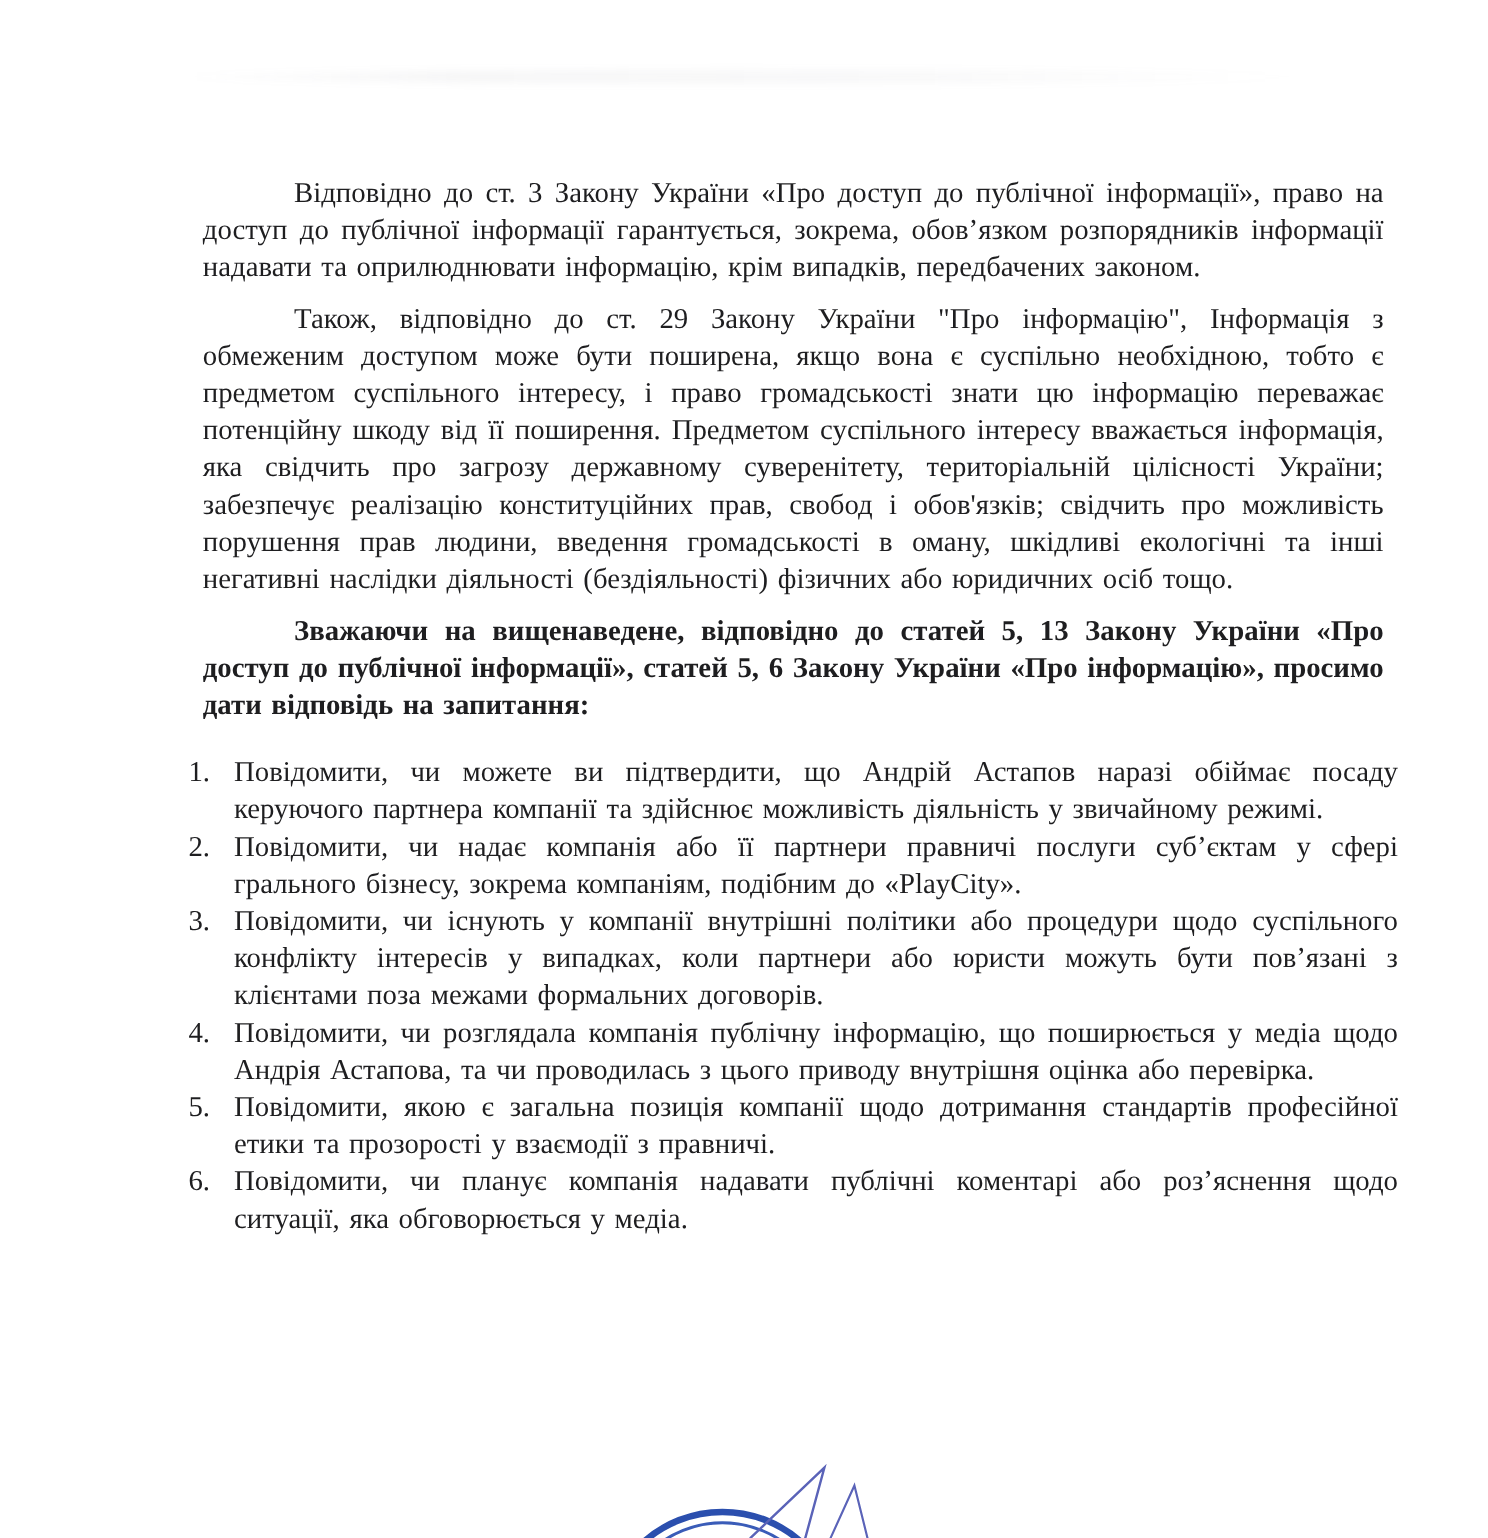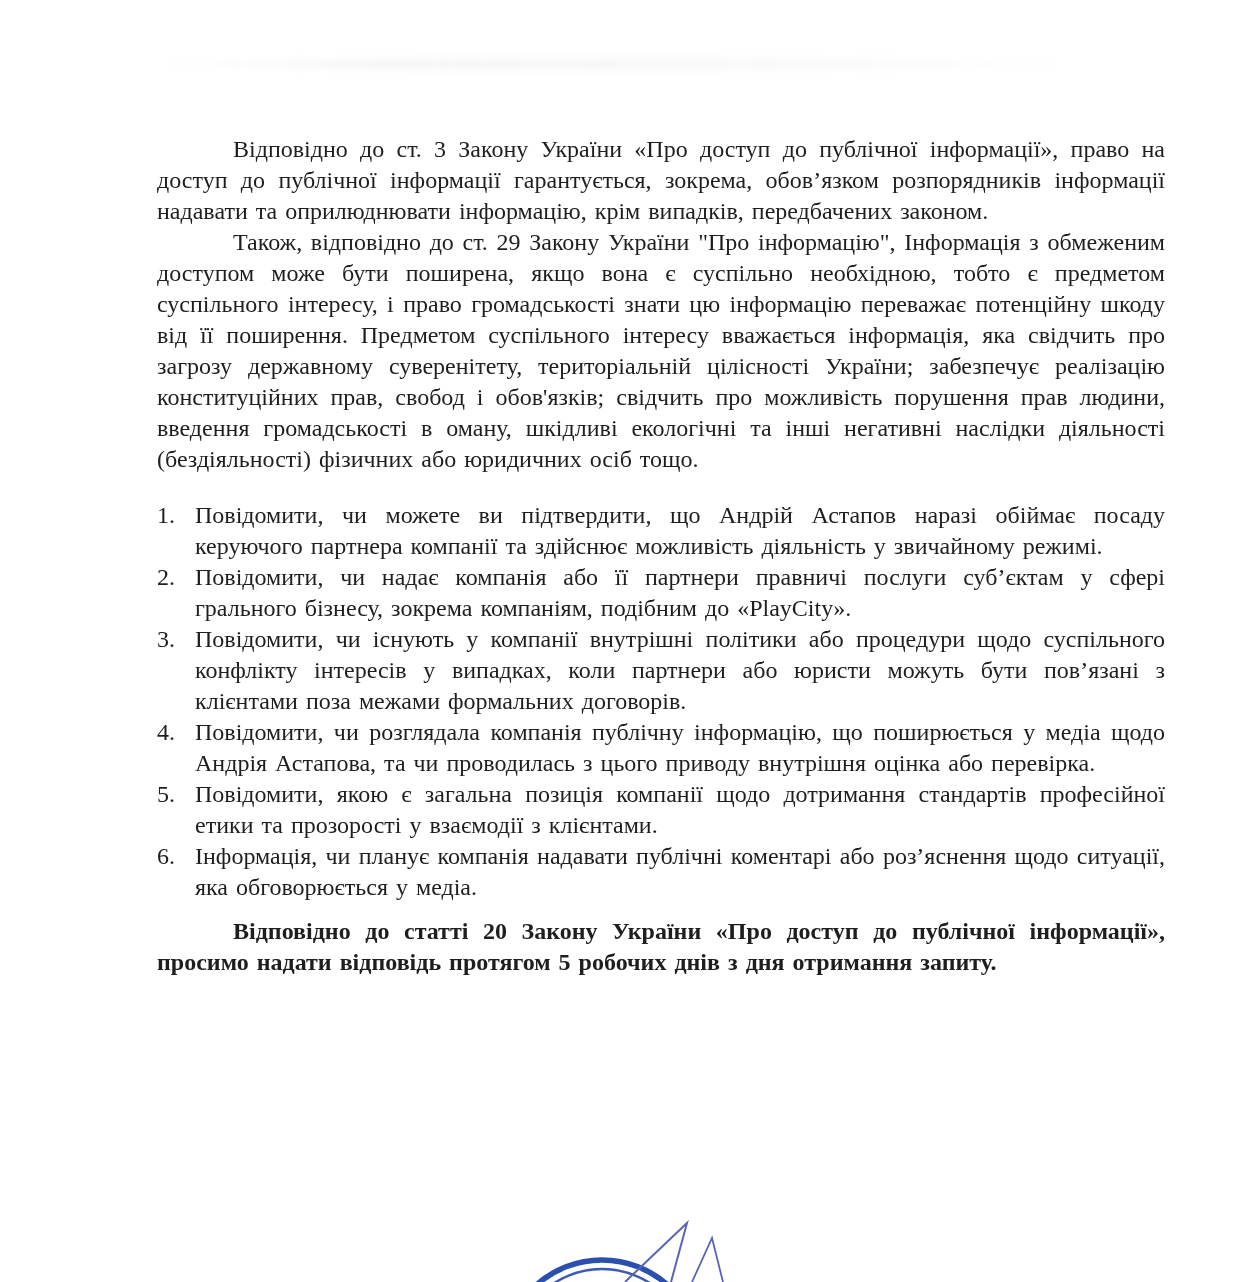--- a/index.html
+++ b/index.html
@@ -33,21 +33,21 @@
     position: absolute;
     left: 157px;
     top: 134px;
     width: 1008px;
     color: var(--ink, #1e1e20);
     font-size: 24px;
     line-height: 31px;
     text-align: justify;
     word-spacing: 2px;
   }
-  .para { margin: 0; }
+  .para { margin: 12px; }
   .indent { text-indent: 76px; }
   .bold { font-weight: bold; }
   .questions {
     list-style: none;
     margin: 25px 0 0 0;
     padding: 0;
   }
   .q-row { display: flex; }
   .q-num {
     flex: 0 0 38px;
@@ -81,51 +81,51 @@
 <div class="page">
 
   <div class="scan-smudge"></div>
 
   <div class="content">
 
     <p class="para indent">Відповідно до ст. 3 Закону України «Про доступ до публічної інформації», право на доступ до публічної інформації гарантується, зокрема, обов’язком розпорядників інформації надавати та оприлюднювати інформацію, крім випадків, передбачених законом.</p>
 
     <p class="para indent">Також, відповідно до ст. 29 Закону України "Про інформацію", Інформація з обмеженим доступом може бути поширена, якщо вона є суспільно необхідною, тобто є предметом суспільного інтересу, і право громадськості знати цю інформацію переважає потенційну шкоду від її поширення. Предметом суспільного інтересу вважається інформація, яка свідчить про загрозу державному суверенітету, територіальній цілісності України; забезпечує реалізацію конституційних прав, свобод і обов'язків; свідчить про можливість порушення прав людини, введення громадськості в оману, шкідливі екологічні та інші негативні наслідки діяльності (бездіяльності) фізичних або юридичних осіб тощо.</p>
 
+    <p class="para indent bold">Зважаючи на вищенаведене, відповідно до статей 5, 13 Закону України «Про доступ до публічної інформації», статей 5, 6 Закону України «Про інформацію», просимо дати відповідь на запитання:</p>
 
     <ol class="questions">
       <li class="q-row">
         <span class="q-num">1.</span>
         <span class="q-text">Повідомити, чи можете ви підтвердити, що Андрій Астапов наразі обіймає посаду керуючого партнера компанії та здійснює можливість діяльність у звичайному режимі.</span>
       </li>
       <li class="q-row">
         <span class="q-num">2.</span>
         <span class="q-text">Повідомити, чи надає компанія або її партнери правничі послуги суб’єктам у сфері грального бізнесу, зокрема компаніям, подібним до «PlayCity».</span>
       </li>
       <li class="q-row">
         <span class="q-num">3.</span>
         <span class="q-text">Повідомити, чи існують у компанії внутрішні політики або процедури щодо суспільного конфлікту інтересів у випадках, коли партнери або юристи можуть бути пов’язані з клієнтами поза межами формальних договорів.</span>
       </li>
       <li class="q-row">
         <span class="q-num">4.</span>
         <span class="q-text">Повідомити, чи розглядала компанія публічну інформацію, що поширюється у медіа щодо Андрія Астапова, та чи проводилась з цього приводу внутрішня оцінка або перевірка.</span>
       </li>
       <li class="q-row">
         <span class="q-num">5.</span>
-        <span class="q-text">Повідомити, якою є загальна позиція компанії щодо дотримання стандартів професійної етики та прозорості у взаємодії з клієнтами.</span>
+        <span class="q-text">Повідомити, якою є загальна позиція компанії щодо дотримання стандартів професійної етики та прозорості у взаємодії з правничі.</span>
       </li>
       <li class="q-row">
         <span class="q-num">6.</span>
-        <span class="q-text">Інформація, чи планує компанія надавати публічні коментарі або роз’яснення щодо ситуації, яка обговорюється у медіа.</span>
+        <span class="q-text">Повідомити, чи планує компанія надавати публічні коментарі або роз’яснення щодо ситуації, яка обговорюється у медіа.</span>
       </li>
     </ol>
 
 
 
-    <p class="para indent bold deadline">Відповідно до статті 20 Закону України «Про доступ до публічної інформації», просимо надати відповідь протягом 5 робочих днів з дня отримання запиту.</p>
 
   </div>
 
   <svg class="signature" viewBox="0 0 360 70" aria-hidden="true">
 
     <ellipse cx="162" cy="145" rx="98" ry="97" fill="none" stroke-width="5.5" stroke="#2b4fae"></ellipse>
 
     <ellipse cx="162" cy="147" rx="89" ry="90" fill="none" stroke-width="2.5" stroke="#3a5cb8"></ellipse>
 
     <path d="M 185 70 L 247 11 L 231 70" fill="none" stroke-width="2" stroke="#5a63b8"></path>

